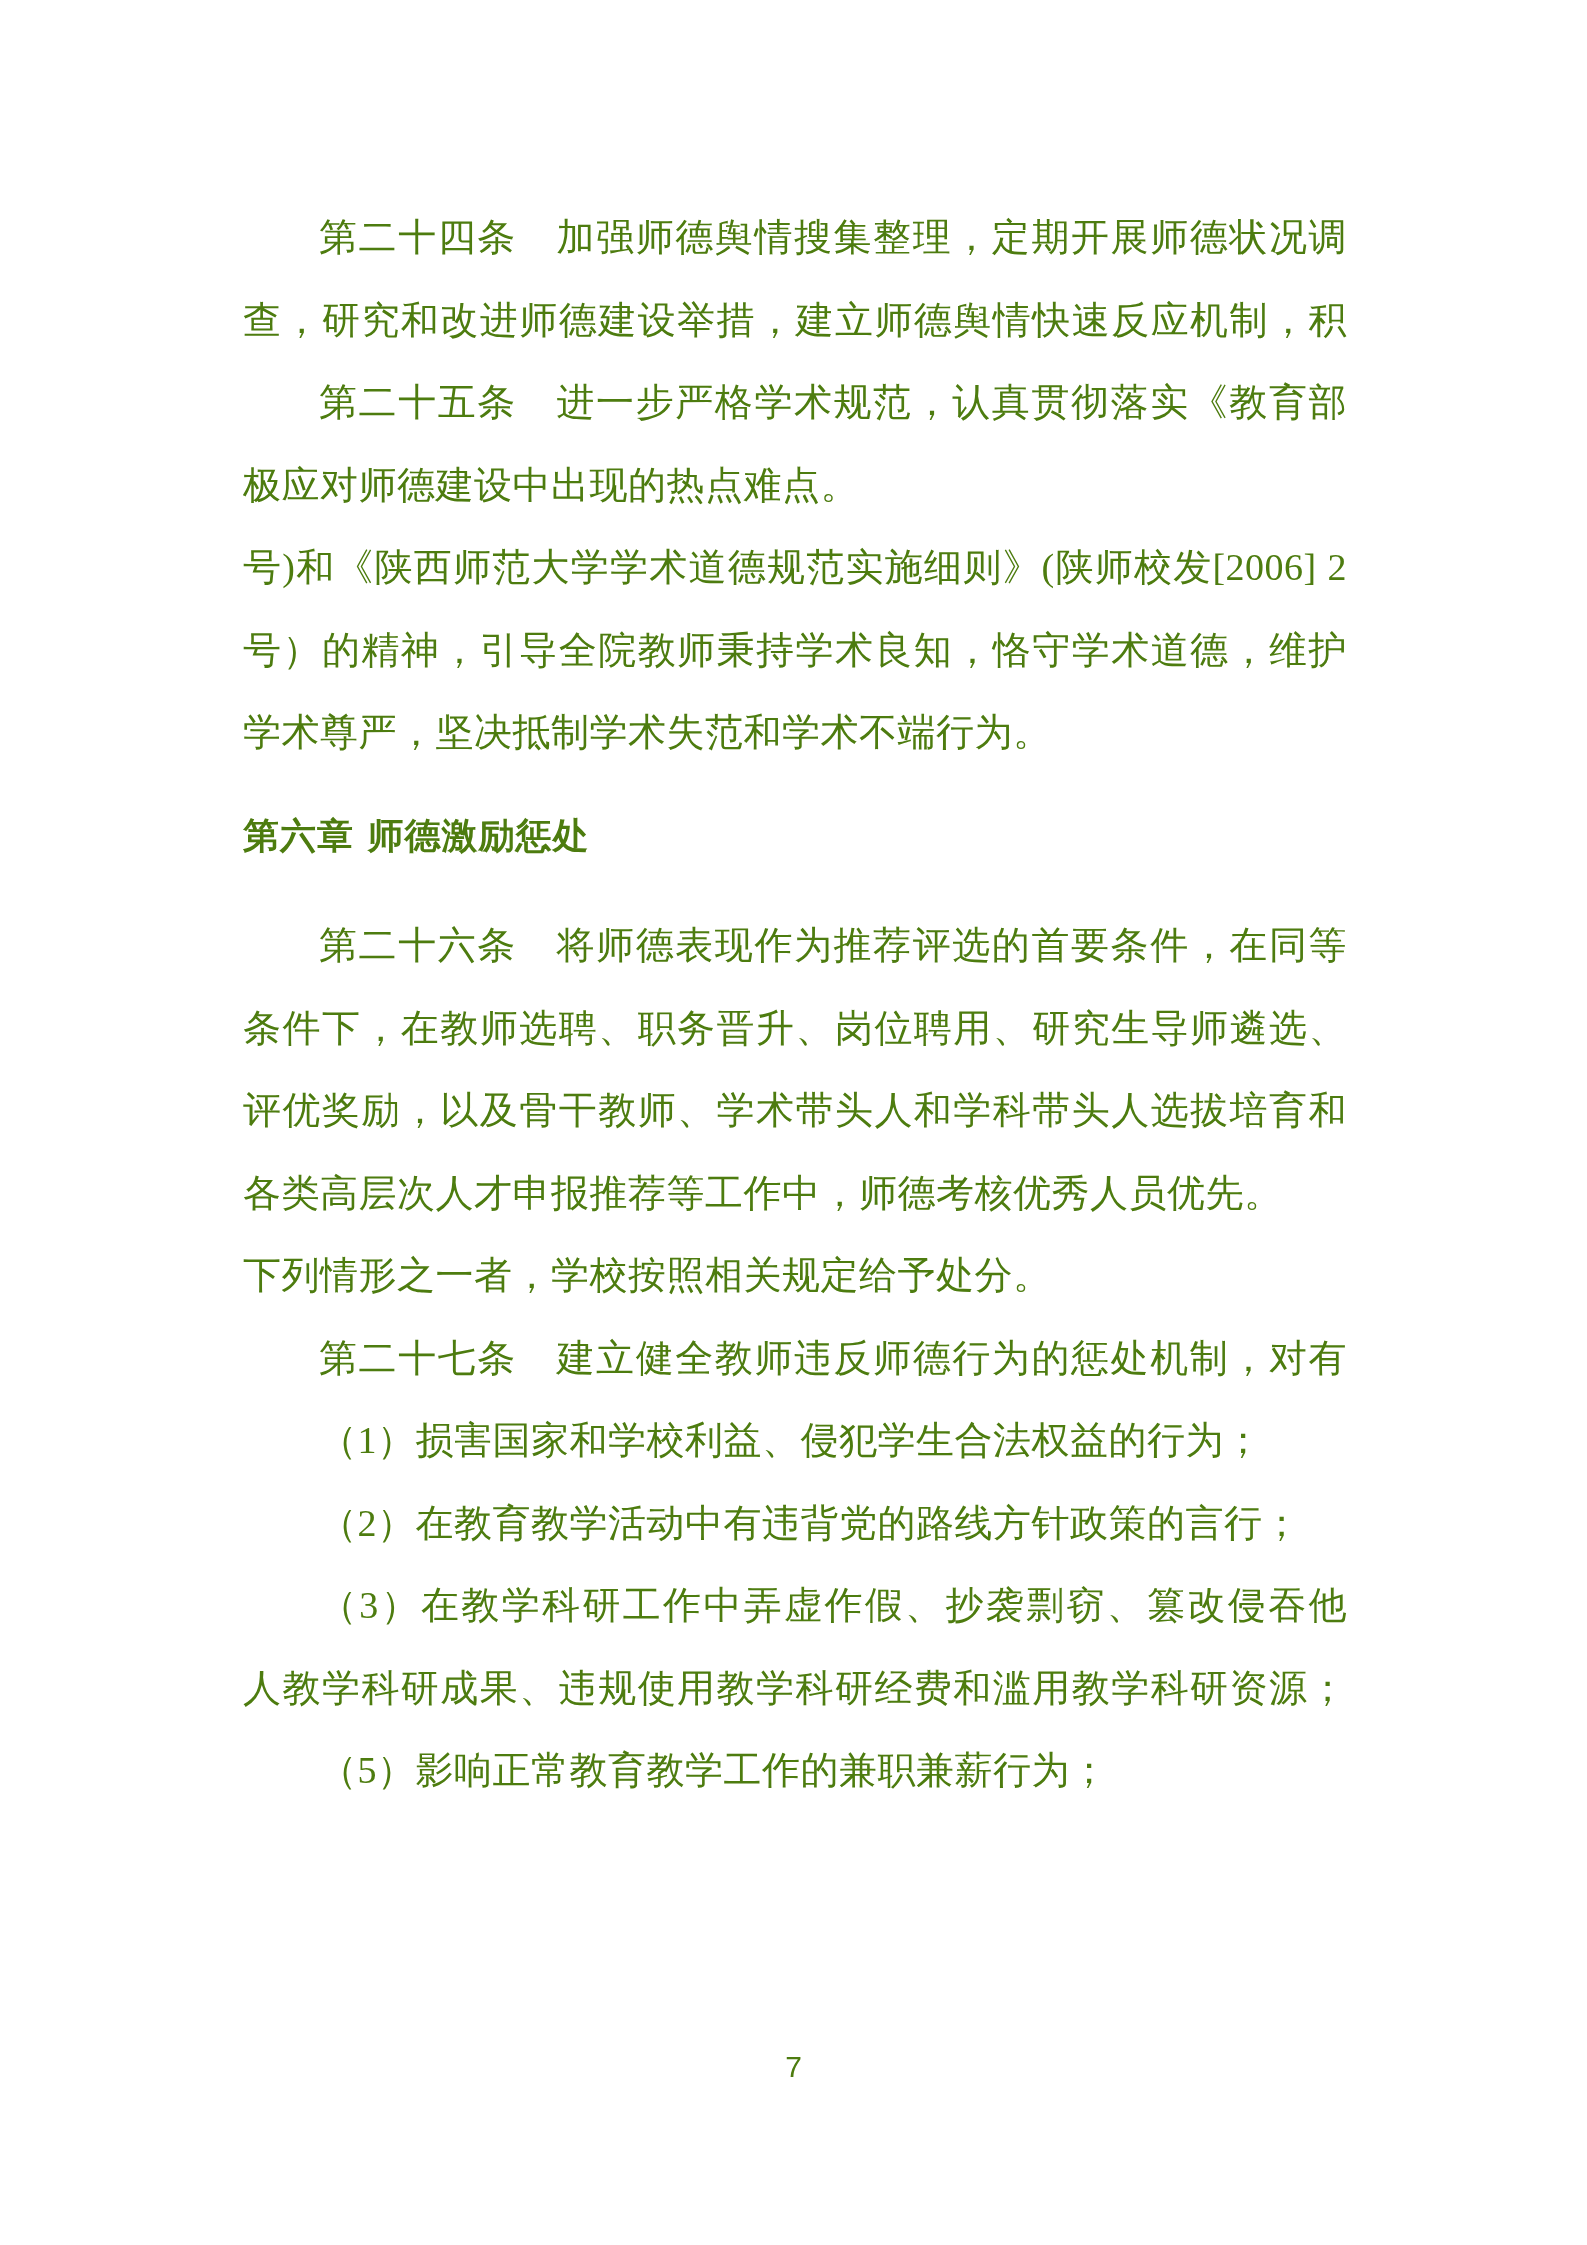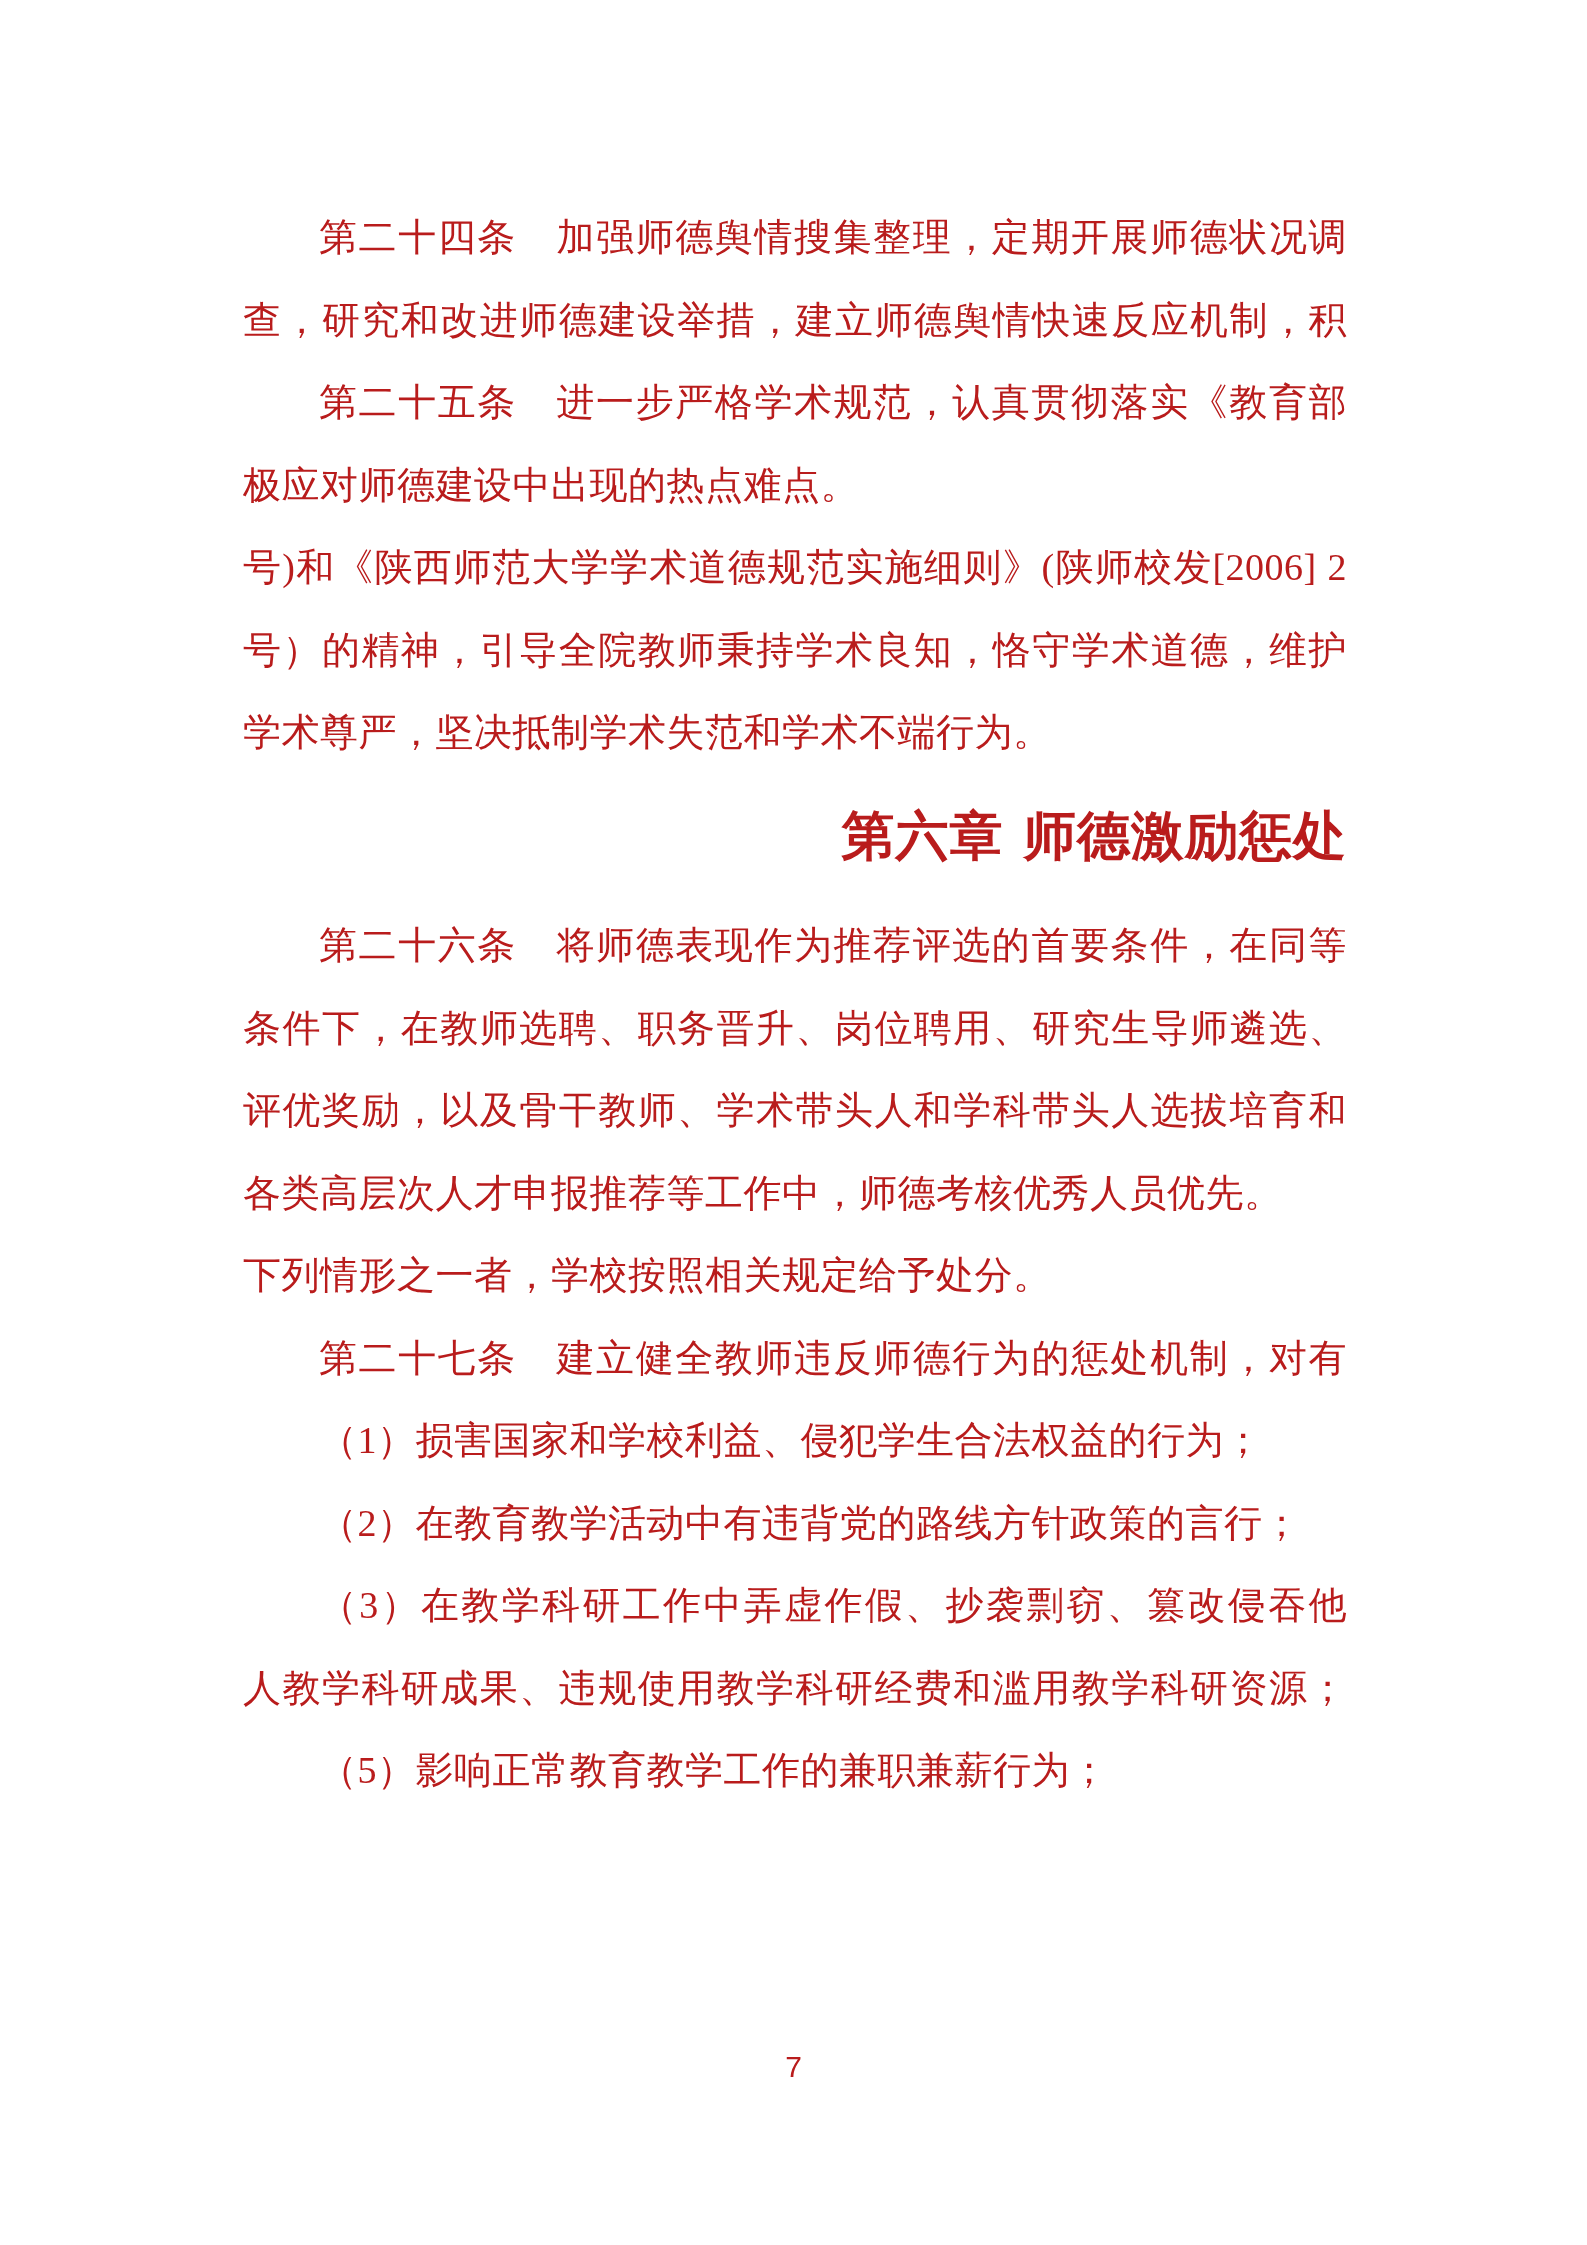--- a/index.html
+++ b/index.html
@@ -1,21 +1,21 @@
 <!DOCTYPE html>
 <html><head>
 <meta charset="utf-8">
 <style>
   html, body { margin: 0; padding: 0; }
   .page {
     position: relative;
     width: 1587px;
     height: 2245px;
     background: #ffffff;
-    color: #b91c1c;
+    color: #4d7c0f;
     font-family: "Liberation Serif", "DejaVu Serif", serif;
     overflow: hidden;
   }
   .content { padding: 196px 240px 0 243px; }
   .line {
     margin: 0;
     font-size: 38px;
     height: 82.5px;
     line-height: 82.5px;
     text-align: left;
@@ -24,23 +24,23 @@
   .line.justify {
     text-align: justify;
     text-align-last: justify;
     text-justify: inter-character;
   }
   .line.indent { text-indent: 76px; }
   .chapter-heading {
     margin: 21px 0 27px 0;
     height: 82.5px;
     line-height: 82.5px;
-    font-size: 53px;
+    font-size: 36px;
     font-weight: 700;
-    text-align: right;
+    text-align: left;
     letter-spacing: 1px;
     font-family: "DejaVu Sans", "Liberation Sans", sans-serif;
   }
   .page-number {
     position: absolute;
     top: 2047px;
     left: 0;
     right: 0;
     text-align: center;
     font-size: 30px;

